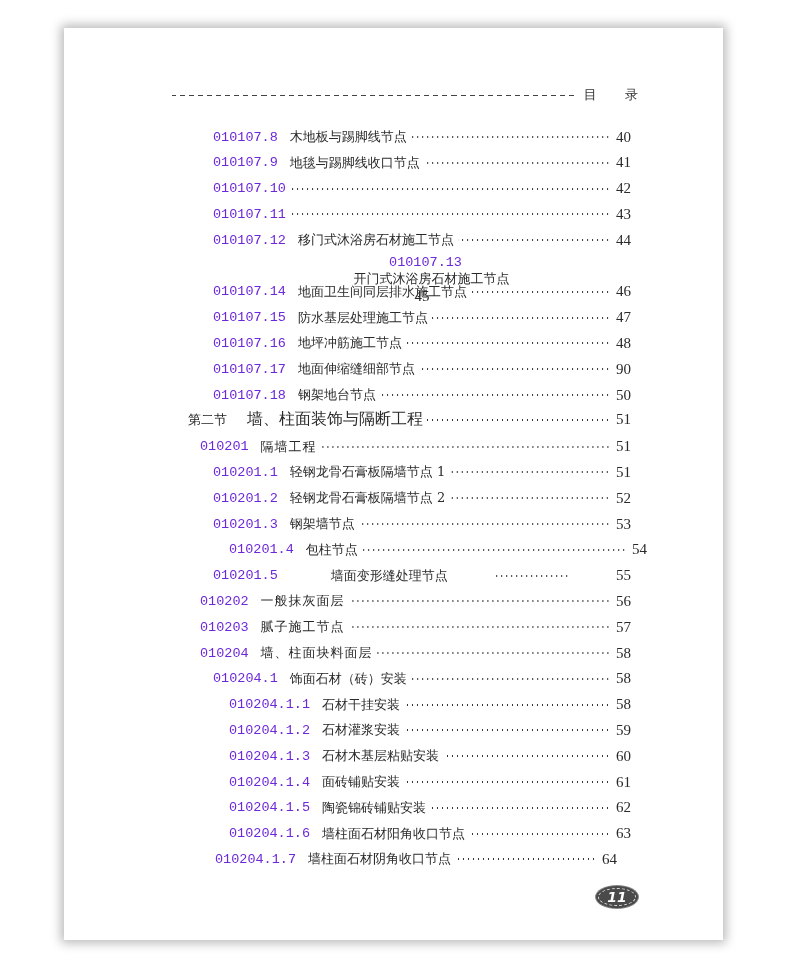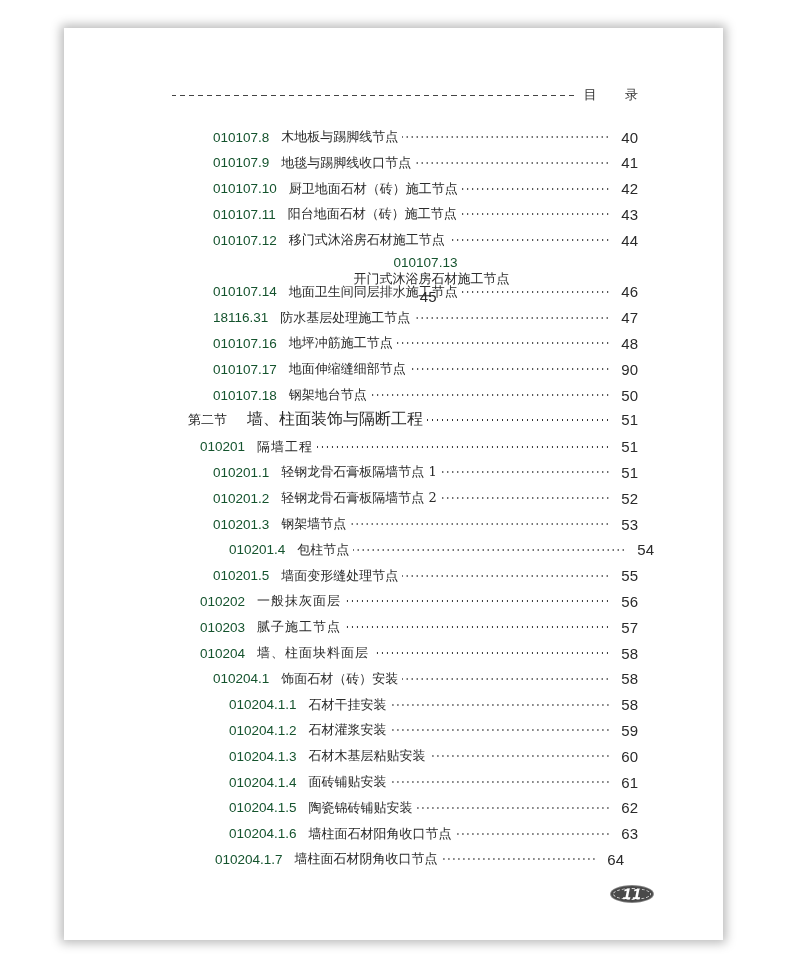--- a/index.html
+++ b/index.html
@@ -18,32 +18,32 @@
   }
   .header .dash {
     flex: 1; height: 0; border-top: 1.4px dashed #444; margin-right: 8px;
     border-image: repeating-linear-gradient(90deg, #444 0 5px, transparent 5px 9px) 1;
   }
   .header .title { font-family: "DejaVu Sans", "Liberation Sans", sans-serif; font-size: 13px; letter-spacing: 12px; color: #333; margin-right: -12px; }
   .toc-row {
     position: absolute; height: 22px; display: flex; align-items: center;
     font-size: 13px; white-space: nowrap;
   }
-  .toc-row .code { font-family: Liberation Sans, sans-serif; font-size: 13.5px; color: #14532d; }
+  .toc-row .code { font-family: Liberation Mono, monospace; font-size: 13.5px; color: #6d28d9; }
   .toc-row .label { margin-left: 12px; color: #2a2a2a; }
   .toc-row .leader { flex: 1; margin: 0 6px 0 4px; height: 2px; align-self: center;
     background-image: radial-gradient(circle, #333 0.9px, transparent 1.1px);
     background-size: 5px 2px; background-repeat: repeat-x; background-position: right center; }
-  .toc-row .pg { font-family: Liberation Sans, sans-serif; font-size: 15px; color: #2a2a2a; width: 22px; text-align: right; }
+  .toc-row .pg { font-family: Liberation Serif, serif; font-size: 15px; color: #2a2a2a; width: 22px; }
   .toc-row.section { font-size: 16.5px; }
   .toc-row.section .code { font-family: "DejaVu Serif", serif; font-size: 13px; color: #222; }
   .toc-row.section .label { margin-left: 20px; font-size: 16px; }
   .toc-row.sub .label { letter-spacing: 1px; }
   .page-badge {
-    position: absolute; left: 611px; top: 886px; width: 42px; height: 16px;
+    position: absolute; left: 596px; top: 886px; width: 42px; height: 22px;
     border-radius: 50%; background: #4a4a4a;
     display: flex; align-items: center; justify-content: center;
     box-shadow: 0 0 0 1px #888;
   }
   .page-badge::before {
     content: ""; position: absolute; inset: 2px; border-radius: 50%;
     border: 1px dashed #dcdcdc;
   }
   .page-badge span {
     font-family: "DejaVu Sans", "Liberation Sans", sans-serif; font-style: italic; font-weight: bold;
@@ -68,27 +68,25 @@
       <span class="pg">40</span>
     </div>
     <div class="toc-row" style="left: 213px; width: 425px; top: 151.8px;">
       <span class="code">010107.9</span>
       <span class="label">地毯与踢脚线收口节点</span>
       <span class="leader"></span>
       <span class="pg">41</span>
     </div>
     <div class="toc-row" style="left: 213px; width: 425px; top: 177.6px;">
       <span class="code">010107.10</span>
-      <span class="label">厨卫地面石材（砖）施工节点</span>
       <span class="leader"></span>
       <span class="pg">42</span>
     </div>
     <div class="toc-row" style="left: 213px; width: 425px; top: 203.4px;">
       <span class="code">010107.11</span>
-      <span class="label">阳台地面石材（砖）施工节点</span>
       <span class="leader"></span>
       <span class="pg">43</span>
     </div>
     <div class="toc-row" style="left: 213px; width: 425px; top: 229.2px;">
       <span class="code">010107.12</span>
       <span class="label">移门式沐浴房石材施工节点</span>
       <span class="leader"></span>
       <span class="pg">44</span>
     </div>
     <div class="toc-row" style="left: 213px; width: 425px; top: 255px; flex-direction: column;">
@@ -97,21 +95,21 @@
       <span class="leader"></span>
       <span class="pg">45</span>
     </div>
     <div class="toc-row" style="left: 213px; width: 425px; top: 280.8px;">
       <span class="code">010107.14</span>
       <span class="label">地面卫生间同层排水施工节点</span>
       <span class="leader"></span>
       <span class="pg">46</span>
     </div>
     <div class="toc-row" style="left: 213px; width: 425px; top: 306.6px;">
-      <span class="code">18116.31</span>
+      <span class="code">010107.15</span>
       <span class="label">防水基层处理施工节点</span>
       <span class="leader"></span>
       <span class="pg">47</span>
     </div>
     <div class="toc-row" style="left: 213px; width: 425px; top: 332.4px;">
       <span class="code">010107.16</span>
       <span class="label">地坪冲筋施工节点</span>
       <span class="leader"></span>
       <span class="pg">48</span>
     </div>
@@ -156,21 +154,21 @@
       <span class="label">钢架墙节点</span>
       <span class="leader"></span>
       <span class="pg">53</span>
     </div>
     <div class="toc-row" style="left: 213px; width: 425px; top: 538.8px; margin-left: 16px;">
       <span class="code">010201.4</span>
       <span class="label">包柱节点</span>
       <span class="leader"></span>
       <span class="pg">54</span>
     </div>
-    <div class="toc-row" style="left: 213px; width: 425px; top: 564.6px;">
+    <div class="toc-row" style="left: 213px; width: 425px; top: 564.6px; gap: 41px;">
       <span class="code">010201.5</span>
       <span class="label">墙面变形缝处理节点</span>
       <span class="leader"></span>
       <span class="pg">55</span>
     </div>
     <div class="toc-row sub" style="left: 200px; width: 438px; top: 590.4px;">
       <span class="code">010202</span>
       <span class="label">一般抹灰面层</span>
       <span class="leader"></span>
       <span class="pg">56</span>

